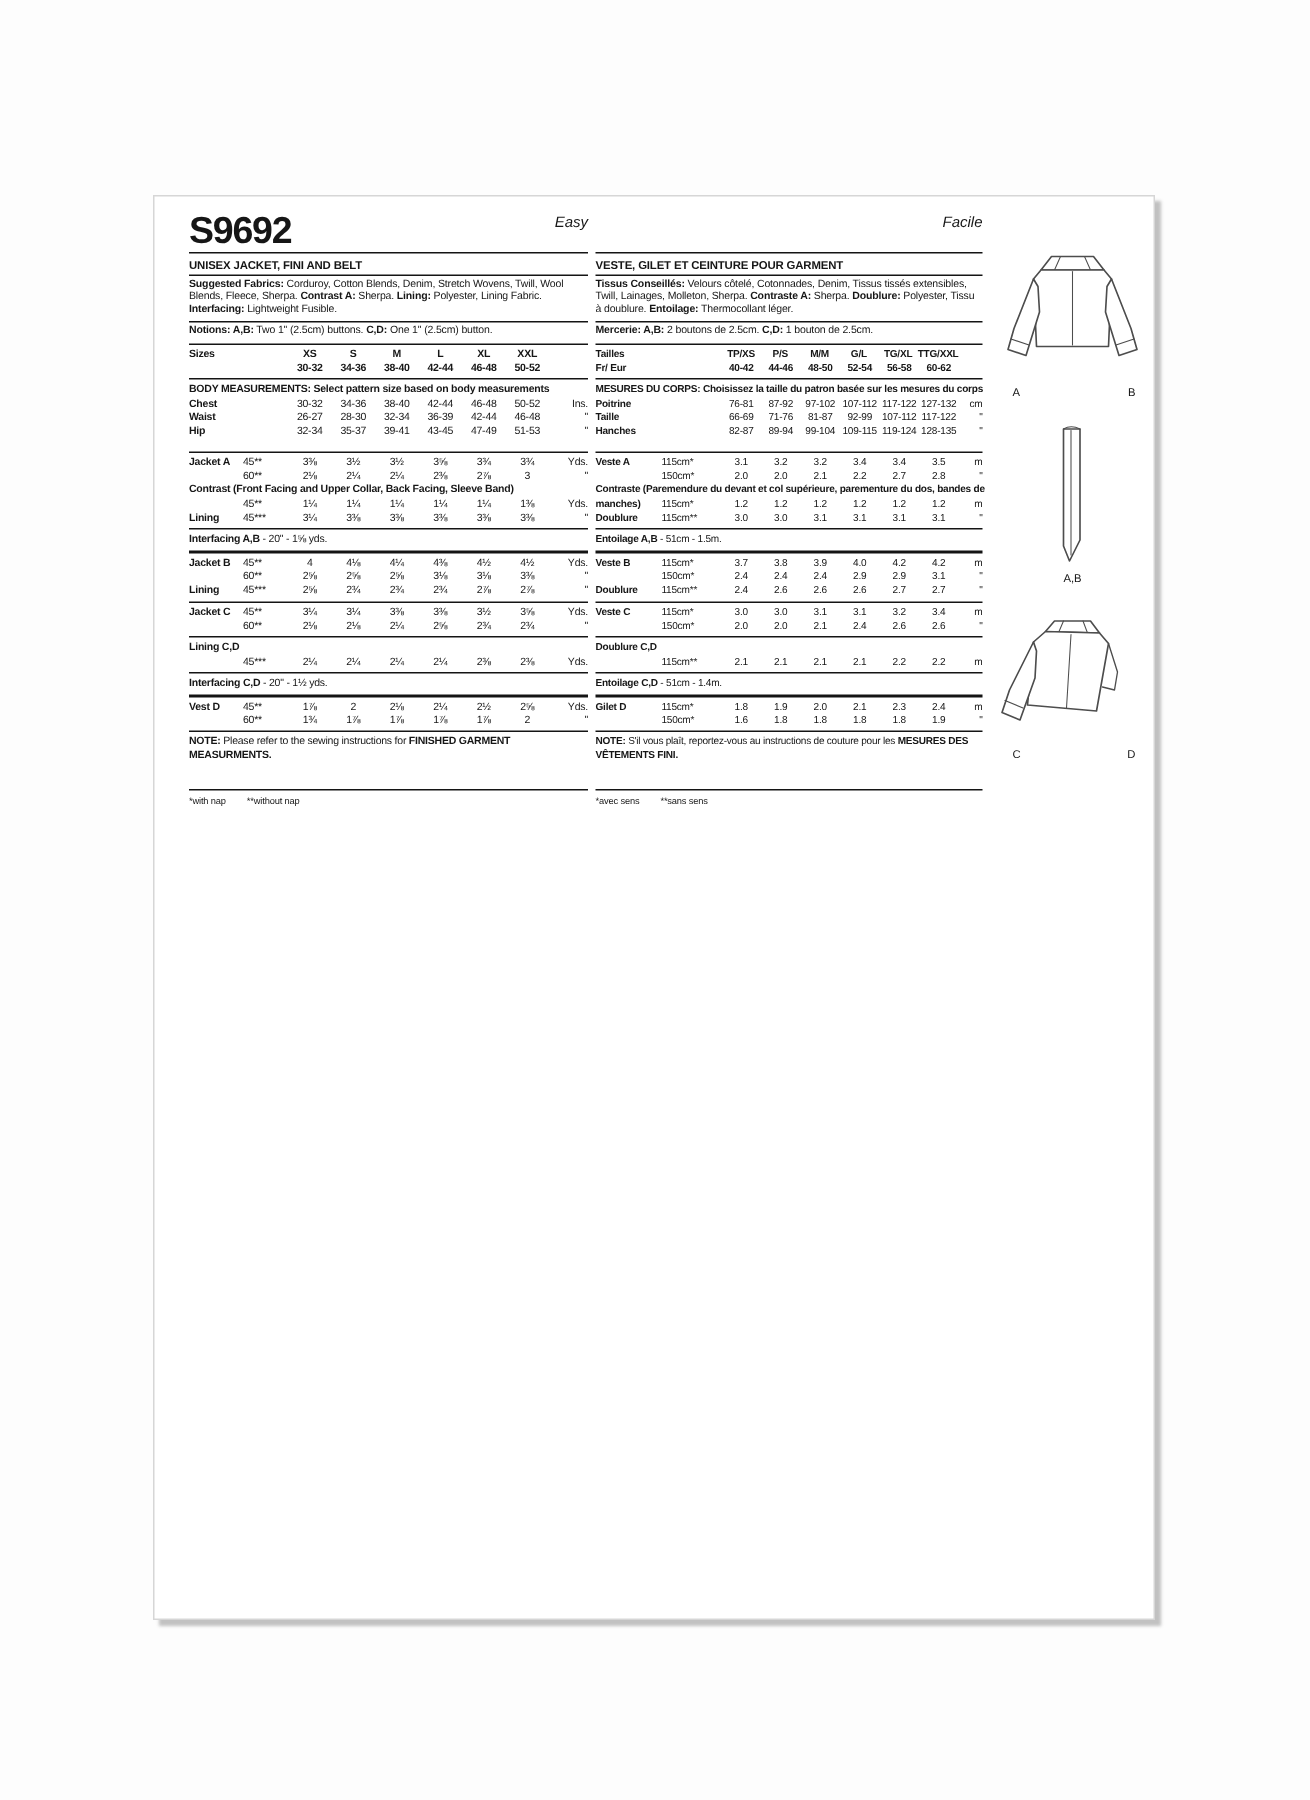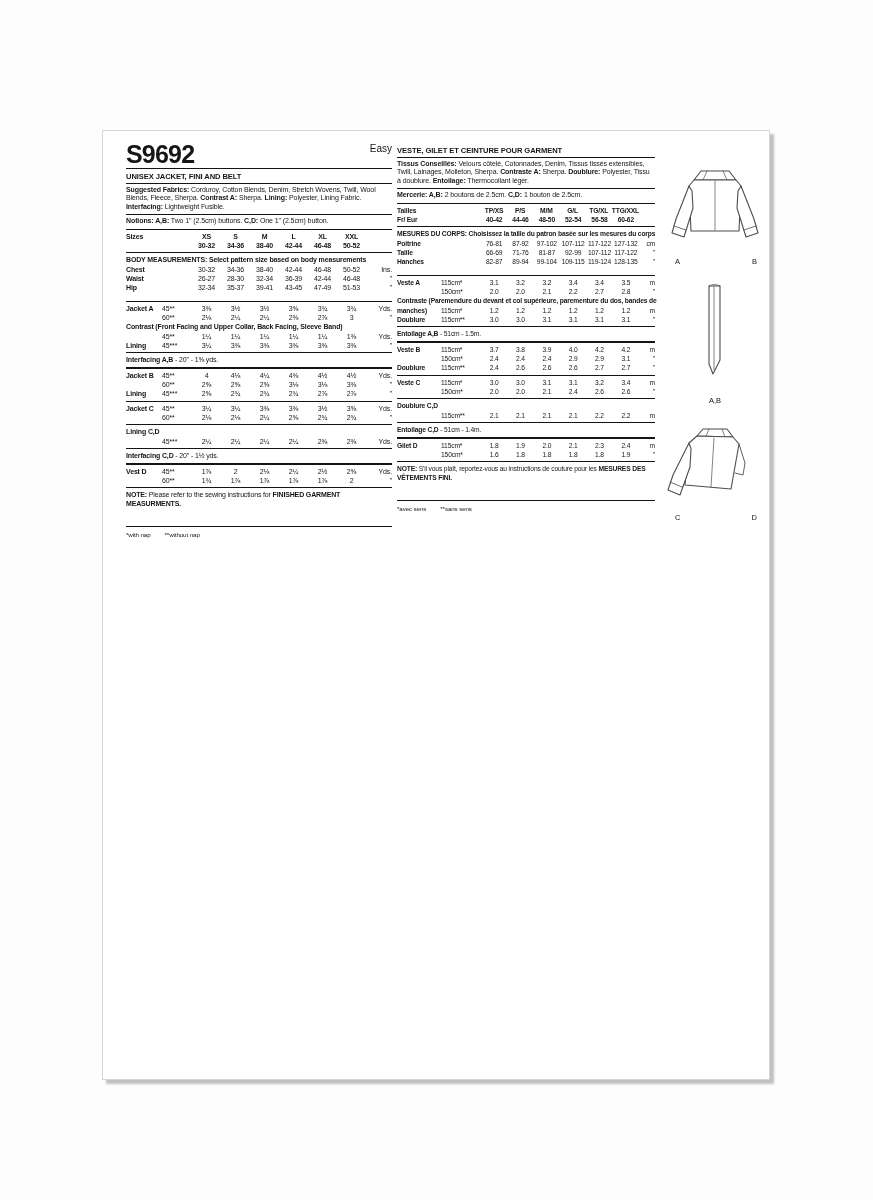--- a/index.html
+++ b/index.html
@@ -16,21 +16,21 @@
     box-shadow:4px 4px 2px rgba(120,120,120,0.45);
   }
   .col{position:absolute;top:12px;}
   .col-en{left:23px;width:266px;}
   .col-fr{left:294px;width:258px;}
   .col-art{left:560px;top:32px;width:104px;}
 
   .code-row{display:flex;justify-content:space-between;
     border-bottom:1px solid #141414;padding-bottom:1px;height:24px;}
   .code{font-size:25px;font-weight:bold;letter-spacing:-0.8px;line-height:23px;}
-  .difficulty{font-size:10px;line-height:12px;}
+  .difficulty{font-size:10px;line-height:12px;font-style:italic;}
   .title-row{font-size:7.6px;font-weight:bold;letter-spacing:-0.1px;
     border-bottom:1px solid #141414;padding:2.5px 0 2px;}
   .para{font-size:7px;line-height:8.8px;padding:2px 0 2.5px;border-bottom:1px solid #141414;
     letter-spacing:-0.1px;}
   .para b,.span-row b,.note b{font-weight:bold;}
 
   .tbl{margin-top:2px;}
   .trow{display:grid;font-size:7px;line-height:9.3px;letter-spacing:-0.15px;}
   .col-en .trow{grid-template-columns:36px 30px repeat(6,1fr) 26px;}
   .col-fr .trow{grid-template-columns:44px 40px repeat(6,1fr) 16px;font-size:6.7px;}
@@ -44,21 +44,21 @@
   .rule{border-top:1px solid #141414;margin:2px 0 2px;height:0;}
   .rule.thick{border-top-width:2px;}
   .rule.gap{margin-top:8px;}
   .span-row.note{white-space:normal;margin-top:3px;line-height:8.8px;}
   .footline{border-top:1px solid #141414;margin-top:17px;}
   .footnote{font-size:6.2px;margin-top:4px;display:flex;gap:14px;letter-spacing:-0.1px;}
 
   .art-block{display:flex;flex-direction:column;align-items:center;}
   .art-labels{width:100%;display:flex;justify-content:space-between;
     font-size:7.5px;padding:2px 10px 0 12px;box-sizing:border-box;}
-  .art-label-center{font-size:7.5px;margin-top:18px;}
+  .art-label-center{font-size:7.5px;margin-top:3px;}
   svg{display:block;}
 </style>
 </head>
 <body>
 
 <div class="page">
 
   <div class="col col-en">
     <div class="code-row">
       <span class="code">S9692</span>
@@ -272,20 +272,23 @@
         <div class="span-row note"><b>NOTE:</b> Please refer to the sewing instructions for <b>FINISHED GARMENT MEASURMENTS.</b></div>
       </div>
     <div class="footline"></div>
     <div class="footnote">
       <span>*with nap</span>
       <span>**without nap</span>
     </div>
   </div>
 
   <div class="col col-fr">
+    <div class="code-row" style="justify-content:flex-end;">
+      <span class="difficulty">Facile</span>
+    </div>
     <div class="title-row">VESTE, GILET ET CEINTURE POUR GARMENT</div>
     <div class="para"><b>Tissus Conseillés:</b> Velours côtelé, Cotonnades, Denim, Tissus tissés extensibles, Twill, Lainages, Molleton, Sherpa. <b>Contraste A:</b> Sherpa. <b>Doublure:</b> Polyester, Tissu à doublure. <b>Entoilage:</b> Thermocollant léger.</div>
     <div class="para"><b>Mercerie: A,B:</b> 2 boutons de 2.5cm. <b>C,D:</b> 1 bouton de 2.5cm.</div>
     <div class="tbl">
         <div class="trow sizes">
           <span class="c lab">Tailles</span>
           <span class="c sub"></span>
           <span class="c val">TP/XS</span>
           <span class="c val">P/S</span>
           <span class="c val">M/M</span>

